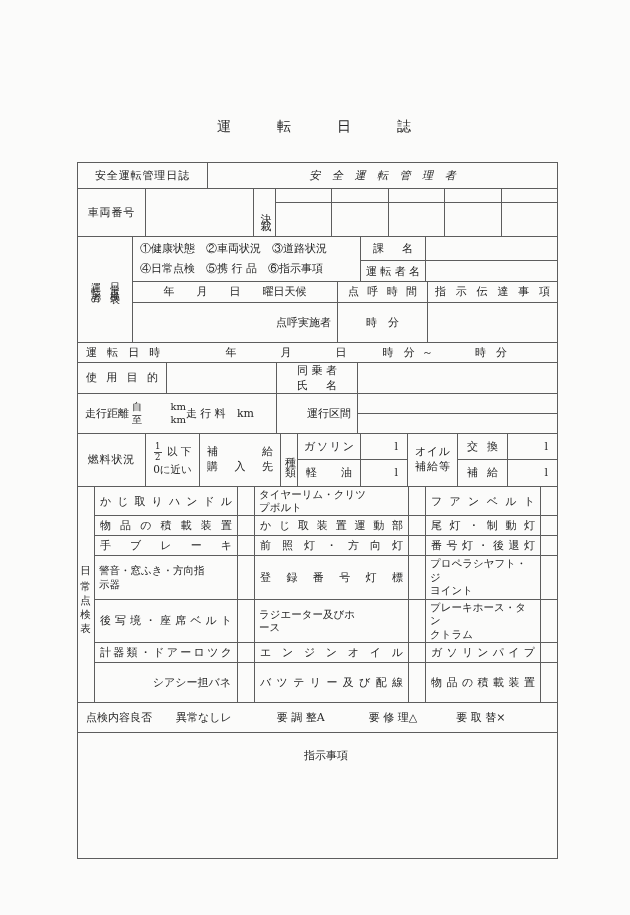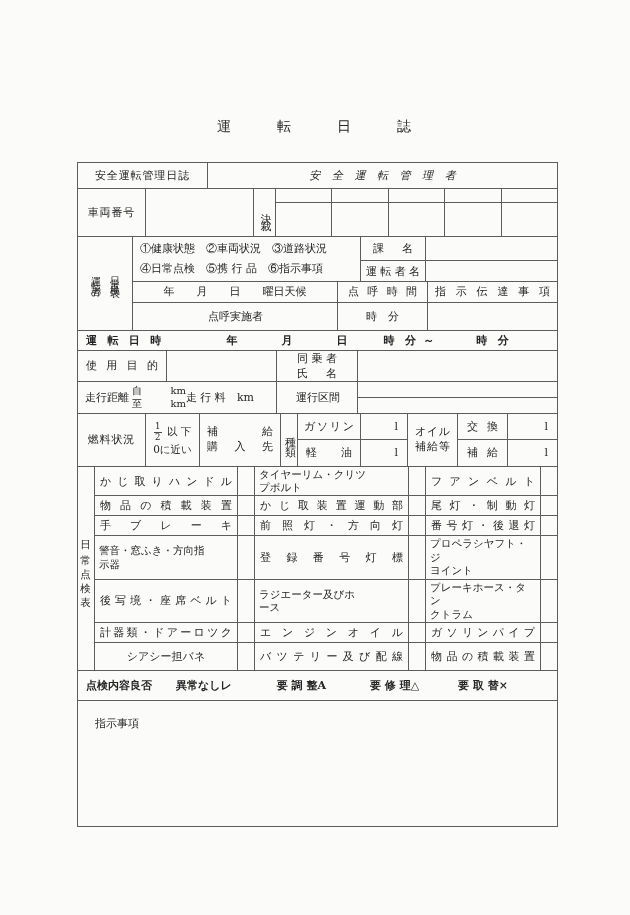--- a/index.html
+++ b/index.html
@@ -9,37 +9,37 @@
   .title{position:absolute;left:217px;top:118px;font-size:14px;letter-spacing:46px;white-space:nowrap;}
   .form-table{position:absolute;left:77px;top:162px;width:481px;}
   table.band{border-collapse:collapse;table-layout:fixed;width:481px;}
   table.band+table.band{margin-top:-1px;}
   td{border:1px solid #5d5d5d;font-size:11px;padding:0;vertical-align:middle;overflow:hidden;}
   .c{text-align:center;}
   .ls1{letter-spacing:.08em;}
   .ls2{letter-spacing:.3em;}
   .ls3{letter-spacing:1.05em;text-indent:1.05em;font-style:italic;}
   .jst{text-align:justify;text-align-last:justify;padding:0 5px;}
-  .lft{text-align:center;padding:6px 6px;}
+  .lft{text-align:right;padding:12px 6px;}
   .tw{font-size:10.5px;line-height:1.28;text-align:left;padding:1px 4px;}
   .items{padding:2px 0 2px 7px;line-height:1.8;text-align:left;margin-left:47px;}
   .vert{writing-mode:vertical-rl;text-orientation:upright;display:inline-block;}
   .vpair{display:flex;justify-content:center;gap:5px;font-size:10px;}
-  .drow{display:flex;align-items:center;padding-left:8px;white-space:nowrap;font-weight:bold;}
+  .drow{display:flex;align-items:center;padding-left:8px;white-space:nowrap;}
   .dist{display:flex;align-items:center;padding-left:7px;white-space:nowrap;text-align:center;}
   .updn{display:inline-flex;flex-direction:column;font-size:10px;line-height:1.35;margin-left:3px;}
   .ud-row{display:inline-flex;width:54px;justify-content:space-between;}
   .ud-row i{font-style:normal;}
   .frac{display:inline-flex;flex-direction:column;align-items:center;font-size:8.5px;line-height:1.1;}
   .frac .fn{border-bottom:1px solid #4a4a4a;padding:0 1.5px;}
   .fr1{display:flex;align-items:center;justify-content:center;gap:5px;font-size:10.5px;}
   .fr2{text-align:center;font-size:10.5px;margin-top:1px;}
   .unit{text-align:right;padding-right:9px;}
   .two{line-height:1.35;}
-  .notes-cell{vertical-align:top;text-align:left;padding:15px 0 0 17px;font-family:Liberation Serif, serif;}
+  .notes-cell{vertical-align:top;text-align:center;padding:15px 0 0 17px;font-family:Liberation Serif, serif;}
 </style>
 </head>
 <body>
 
 <div class="sheet">
 
   <div class="title">運転日誌</div>
 
   <div class="form-table">
 

